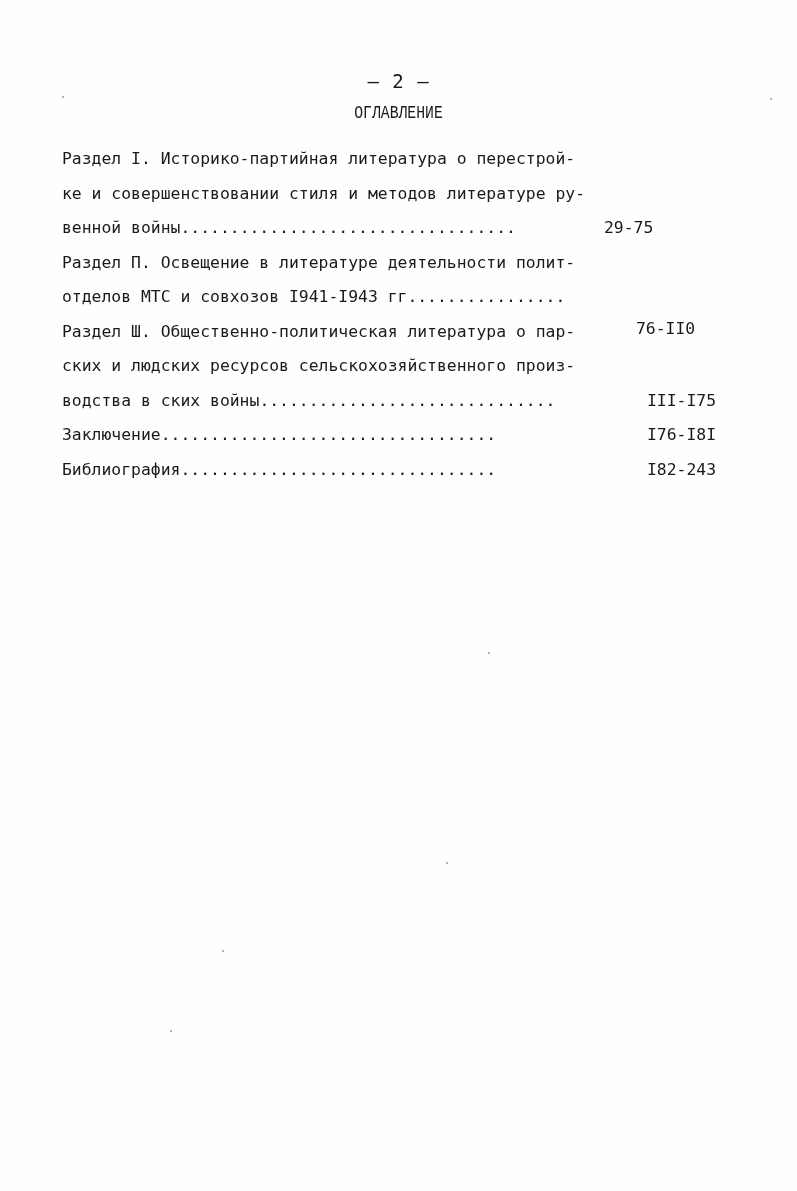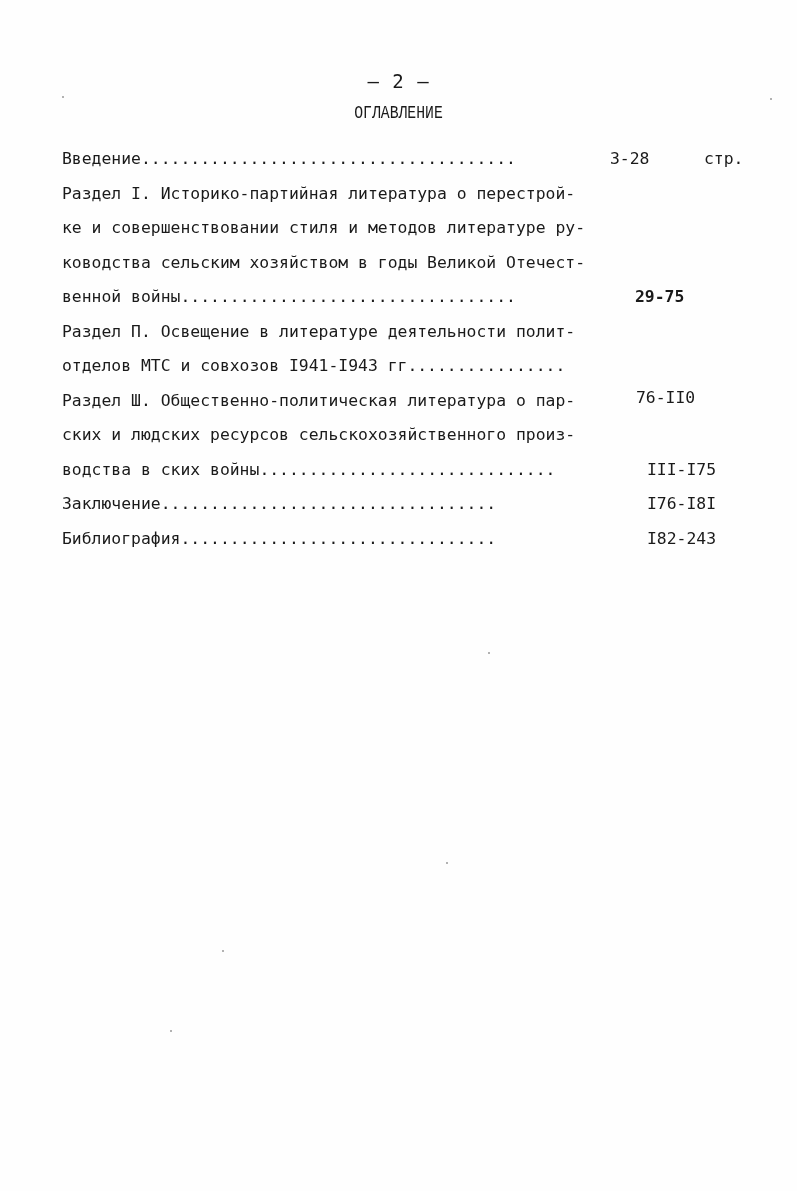--- a/index.html
+++ b/index.html
@@ -87,33 +87,27 @@
   <div class="speck" style="left:488px; top:652px;"></div>
   <div class="speck" style="left:446px; top:862px;"></div>
   <div class="speck" style="left:222px; top:950px;"></div>
   <div class="speck" style="left:170px; top:1030px;"></div>
 
   <div class="page-number">– 2 –</div>
   <div class="title">ОГЛАВЛЕНИЕ</div>
 
   <div class="toc">
 
-    <div class="line">
-      <span class="text">Введение</span><span class="leader">......................................</span>
-      <span class="pages" style="left:548px;">3-28</span>
-      <span class="unit">стр.</span>
-    </div>
 
     <div>
       <div class="line"><span class="text">Раздел I. Историко-партийная литература о перестрой-</span></div>
       <div class="line"><span class="text">ке и совершенствовании стиля и методов литературе ру-</span></div>
-      <div class="line"><span class="text">ководства сельским хозяйством в годы Великой Отечест-</span></div>
       <div class="line">
         <span class="text">венной войны</span><span class="leader"> ..................................</span>
-        <span class="pages" style="left:573px;font-weight:bold;">29-75</span>
+        <span class="pages" style="left:542px;">29-75</span>
       </div>
     </div>
 
     <div>
       <div class="line"><span class="text">Раздел П. Освещение в литературе деятельности полит-</span></div>
       <div class="line">
         <span class="text">отделов МТС и совхозов I941-I943 гг.</span><span class="leader"> ...............</span>
         <span class="pages" style="left:574px;margin-top:32px;">76-II0</span>
       </div>
     </div>

